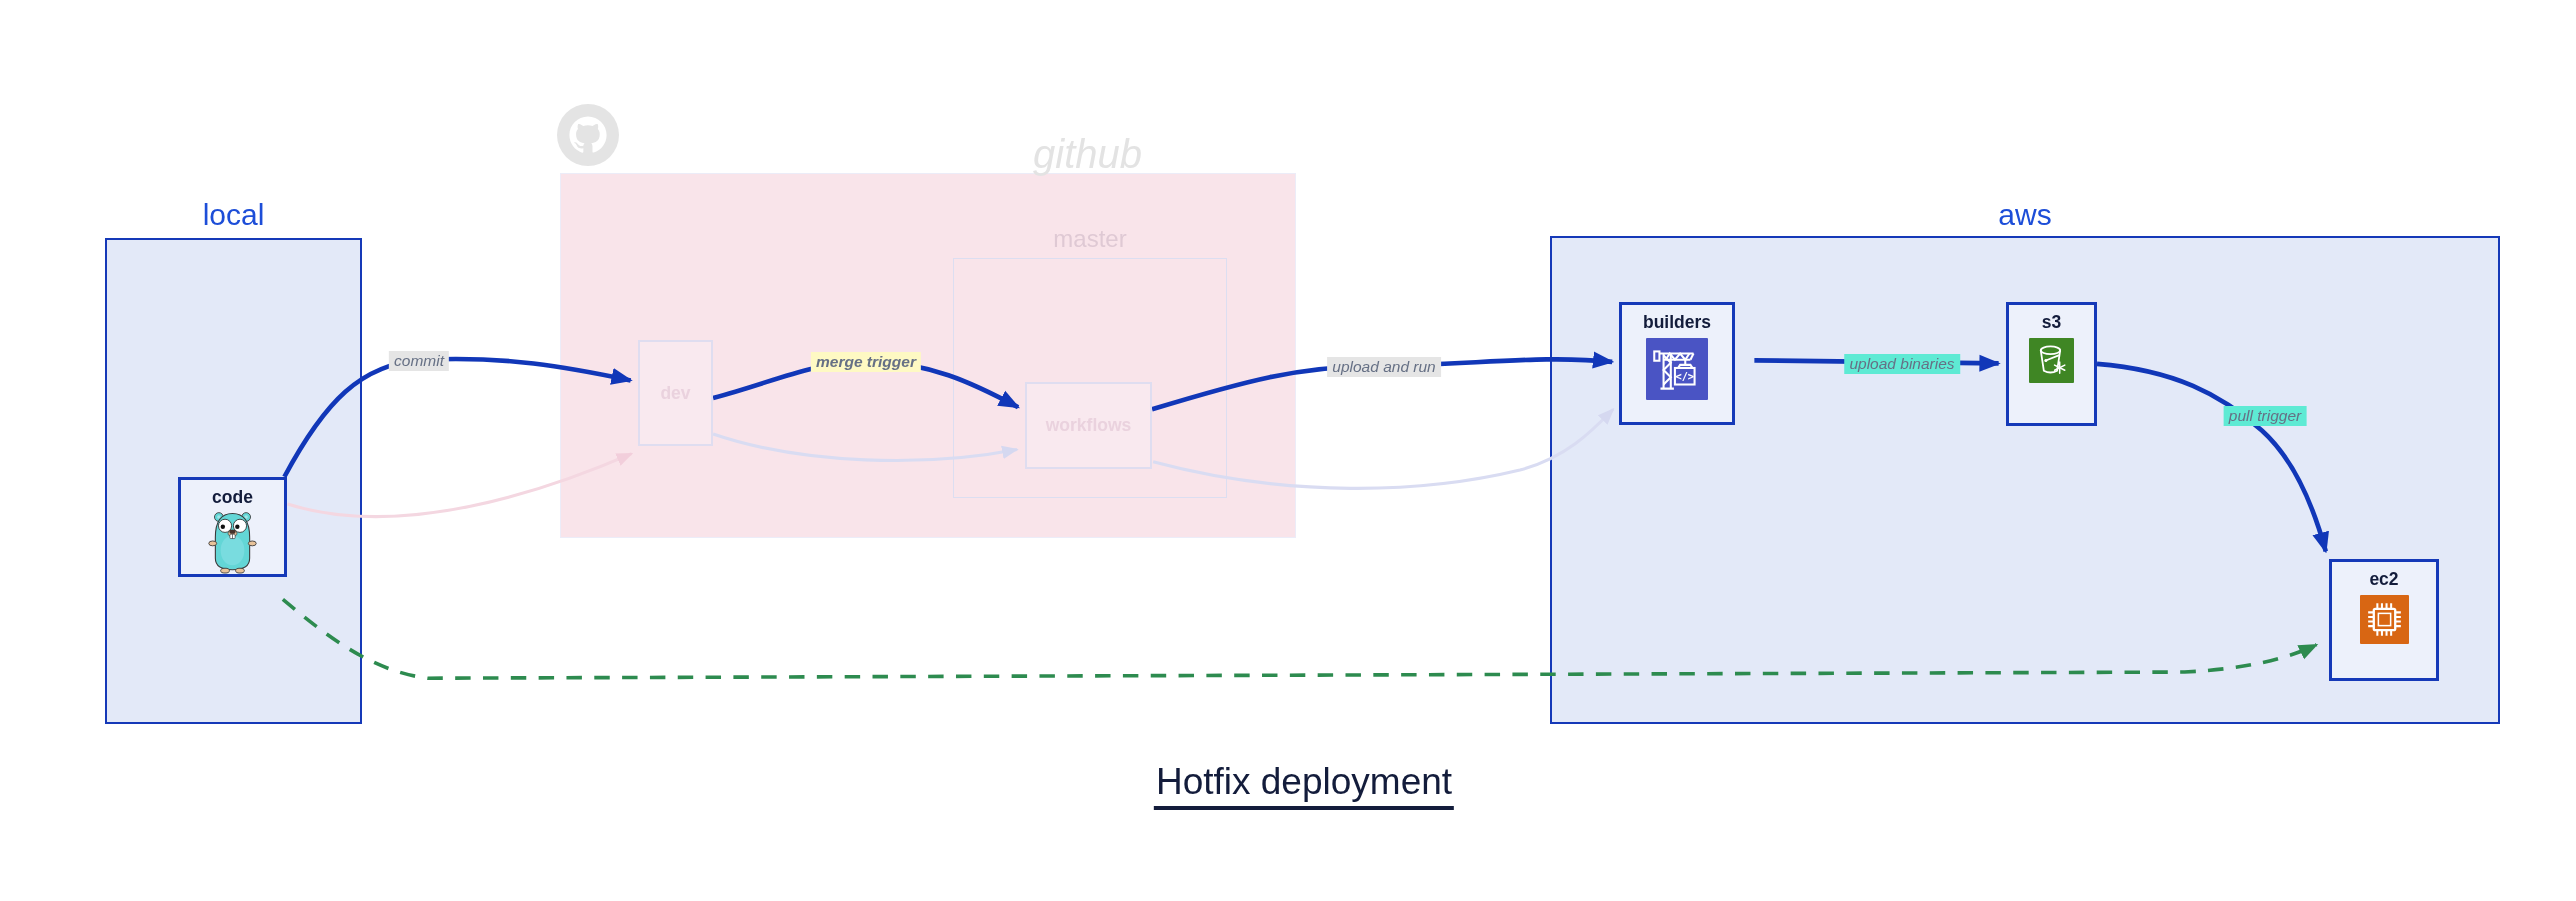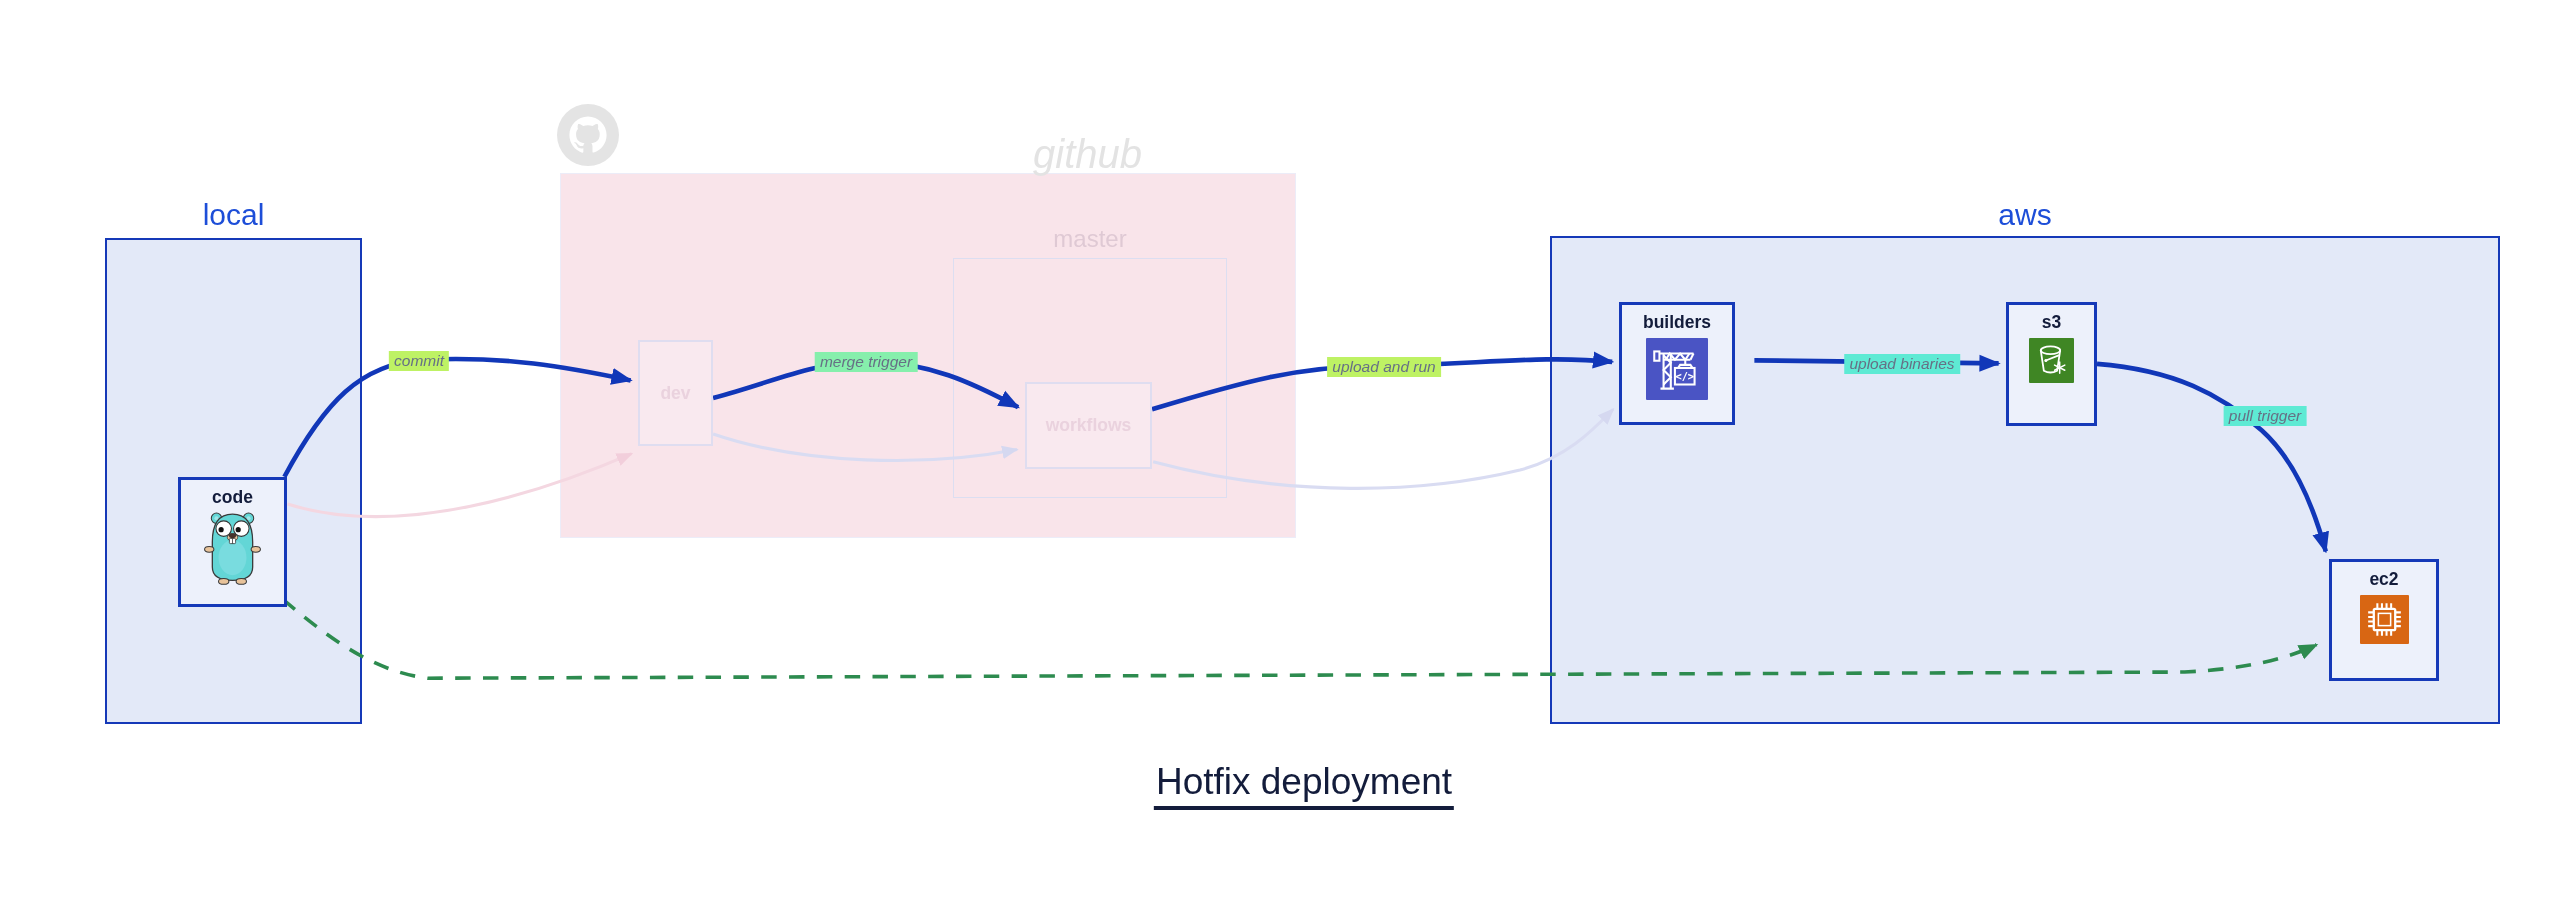--- a/index.html
+++ b/index.html
@@ -21,34 +21,34 @@
   #aws-label{left:1550px;top:198px;width:950px;}
   #master-label{left:953px;top:225px;width:274px;font-size:24px;color:#dfc9d4;}
   #github-label{left:1033px;top:132px;width:258px;text-align:left;font-size:40px;color:#e3e3e3;font-style:italic;}
 
   
   .node{position:absolute;box-sizing:border-box;background:#edf1fb;border:3.1px solid #1539b8;
         display:flex;flex-direction:column;align-items:center;}
   .node-title{font-size:17.5px;font-weight:bold;color:#131c3b;margin-top:7.2px;}
   .node.faded{background:#f9e9ef;border:2.1px solid #dfddf0;justify-content:center;}
   .node.faded .node-title{color:#ead2de;margin-top:0;}
-  #node-code{left:178px;top:477px;width:109px;height:130px;}
+  #node-code{left:178px;top:477px;width:109px;height:100px;}
   #node-dev{left:638px;top:340px;width:75px;height:106px;}
   #node-workflows{left:1025px;top:382px;width:127px;height:87px;}
   #node-builders{left:1619px;top:302px;width:116px;height:123px;}
   #node-s3{left:2006px;top:302px;width:91px;height:124px;}
   #node-ec2{left:2329px;top:559px;width:110px;height:122px;}
 
   .aws-icon{margin-top:5.2px;border-radius:1px;}
 
   
   .elabel{position:absolute;transform:translate(-50%,-50%);font-size:15.5px;font-style:italic;
           color:#667085;padding:1px 5.2px;white-space:nowrap;}
-  .bg-white{background:#bef264;}
-  .bg-pink{background:#86efac;}
+  .bg-white{background:#e5e5e5;}
+  .bg-pink{background:#fef9c3;font-weight:bold;}
   .bg-lav{background:#5eead4;margin-left:20px;}
   #lbl-commit{left:419px;top:361px;}
   #lbl-merge{left:866px;top:362px;}
   #lbl-uploadrun{left:1384px;top:367px;}
   #lbl-uploadbin{left:1882px;top:364px;}
   #lbl-pullbin{left:2245px;top:416px;}
 
   
   .title{position:absolute;left:1304px;top:761px;transform:translateX(-50%);
          font-size:37px;color:#131c3b;border-bottom:4.1px solid #131c3b;padding:0 2.1px 3.1px 2.1px;

